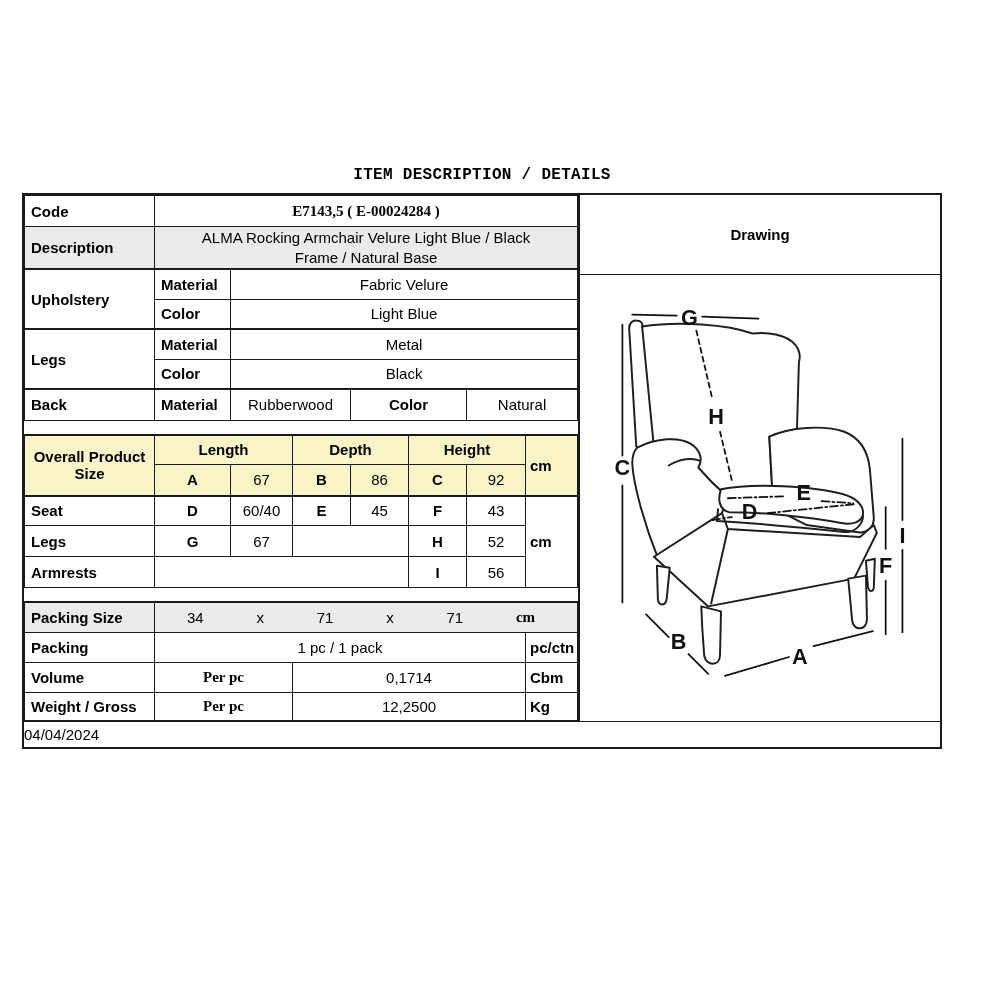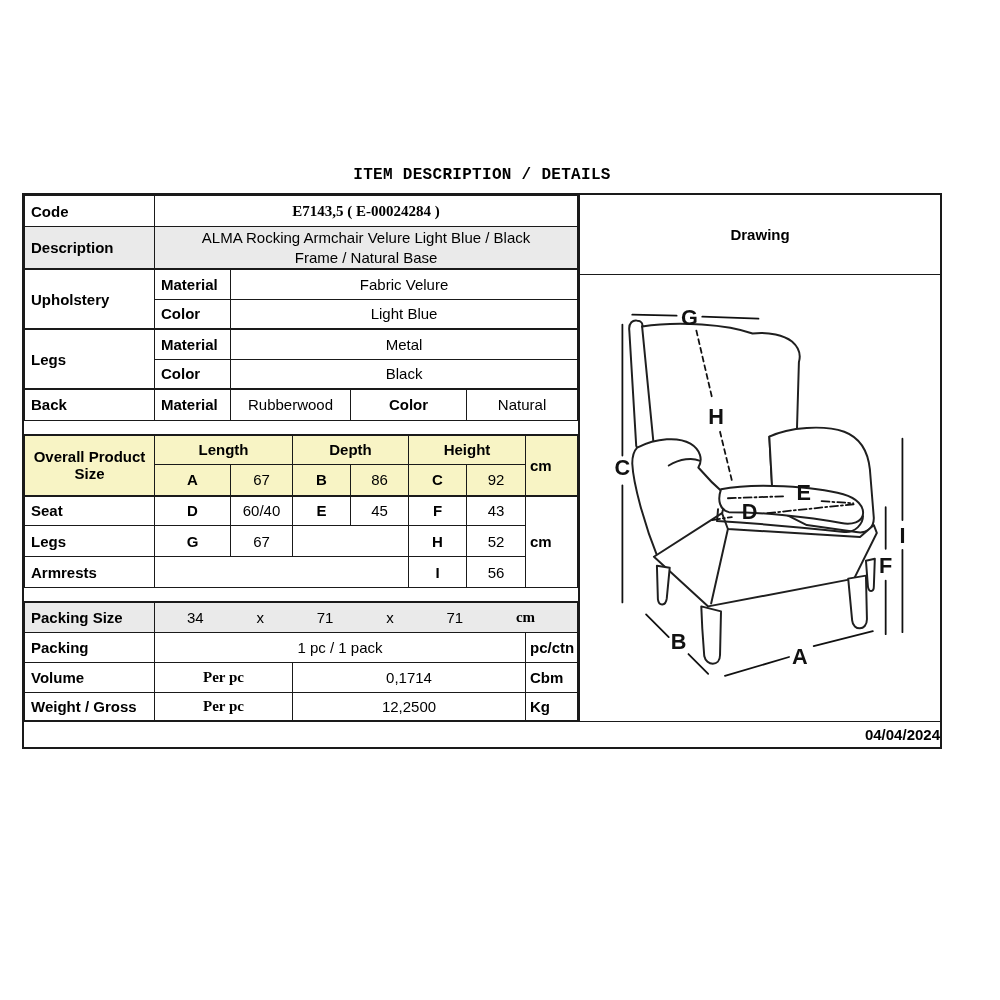--- a/index.html
+++ b/index.html
@@ -20,21 +20,21 @@
   tr.r31{height:31px;} tr.r50{height:40px;} tr.r30{height:30px;} tr.r28{height:28px;}
   .unit{text-align:left;padding-left:5px;font-weight:bold;}
   .ub{vertical-align:bottom;padding-bottom:6px;}
   .ovl{line-height:1.15;padding:0 8px;}
   .descw{max-width:375px;margin:0 auto;line-height:1.3;text-align:center;}
   .pkrow{display:flex;justify-content:space-between;padding:0 38px 0 28px;}
   .draw{flex:1;display:flex;flex-direction:column;border-left:2px solid #1a1a1a;}
   .dhead{height:79px;border-bottom:1px solid #1a1a1a;display:flex;align-items:center;justify-content:center;font-weight:bold;font-size:15px;}
   .dcanvas{flex:1;position:relative;}
   .dcanvas svg{display:block;width:100%;height:100%;}
-  .daterow{border-top:1px solid #1a1a1a;height:25px;display:flex;align-items:center;justify-content:flex-end;font-weight:bold;font-size:15px;}
+  .daterow{border-top:1px solid #1a1a1a;height:25px;display:flex;align-items:center;justify-content:flex-start;font-weight:normal;font-size:15px;}
   svg text{font-family:"Liberation Sans",sans-serif;font-weight:bold;font-size:22px;fill:#111;}
 </style>
 </head>
 <body>
 
 <div class="page">
   <div class="doc-title">ITEM DESCRIPTION / DETAILS</div>
 
   <div class="sheet">
     <div class="top">

